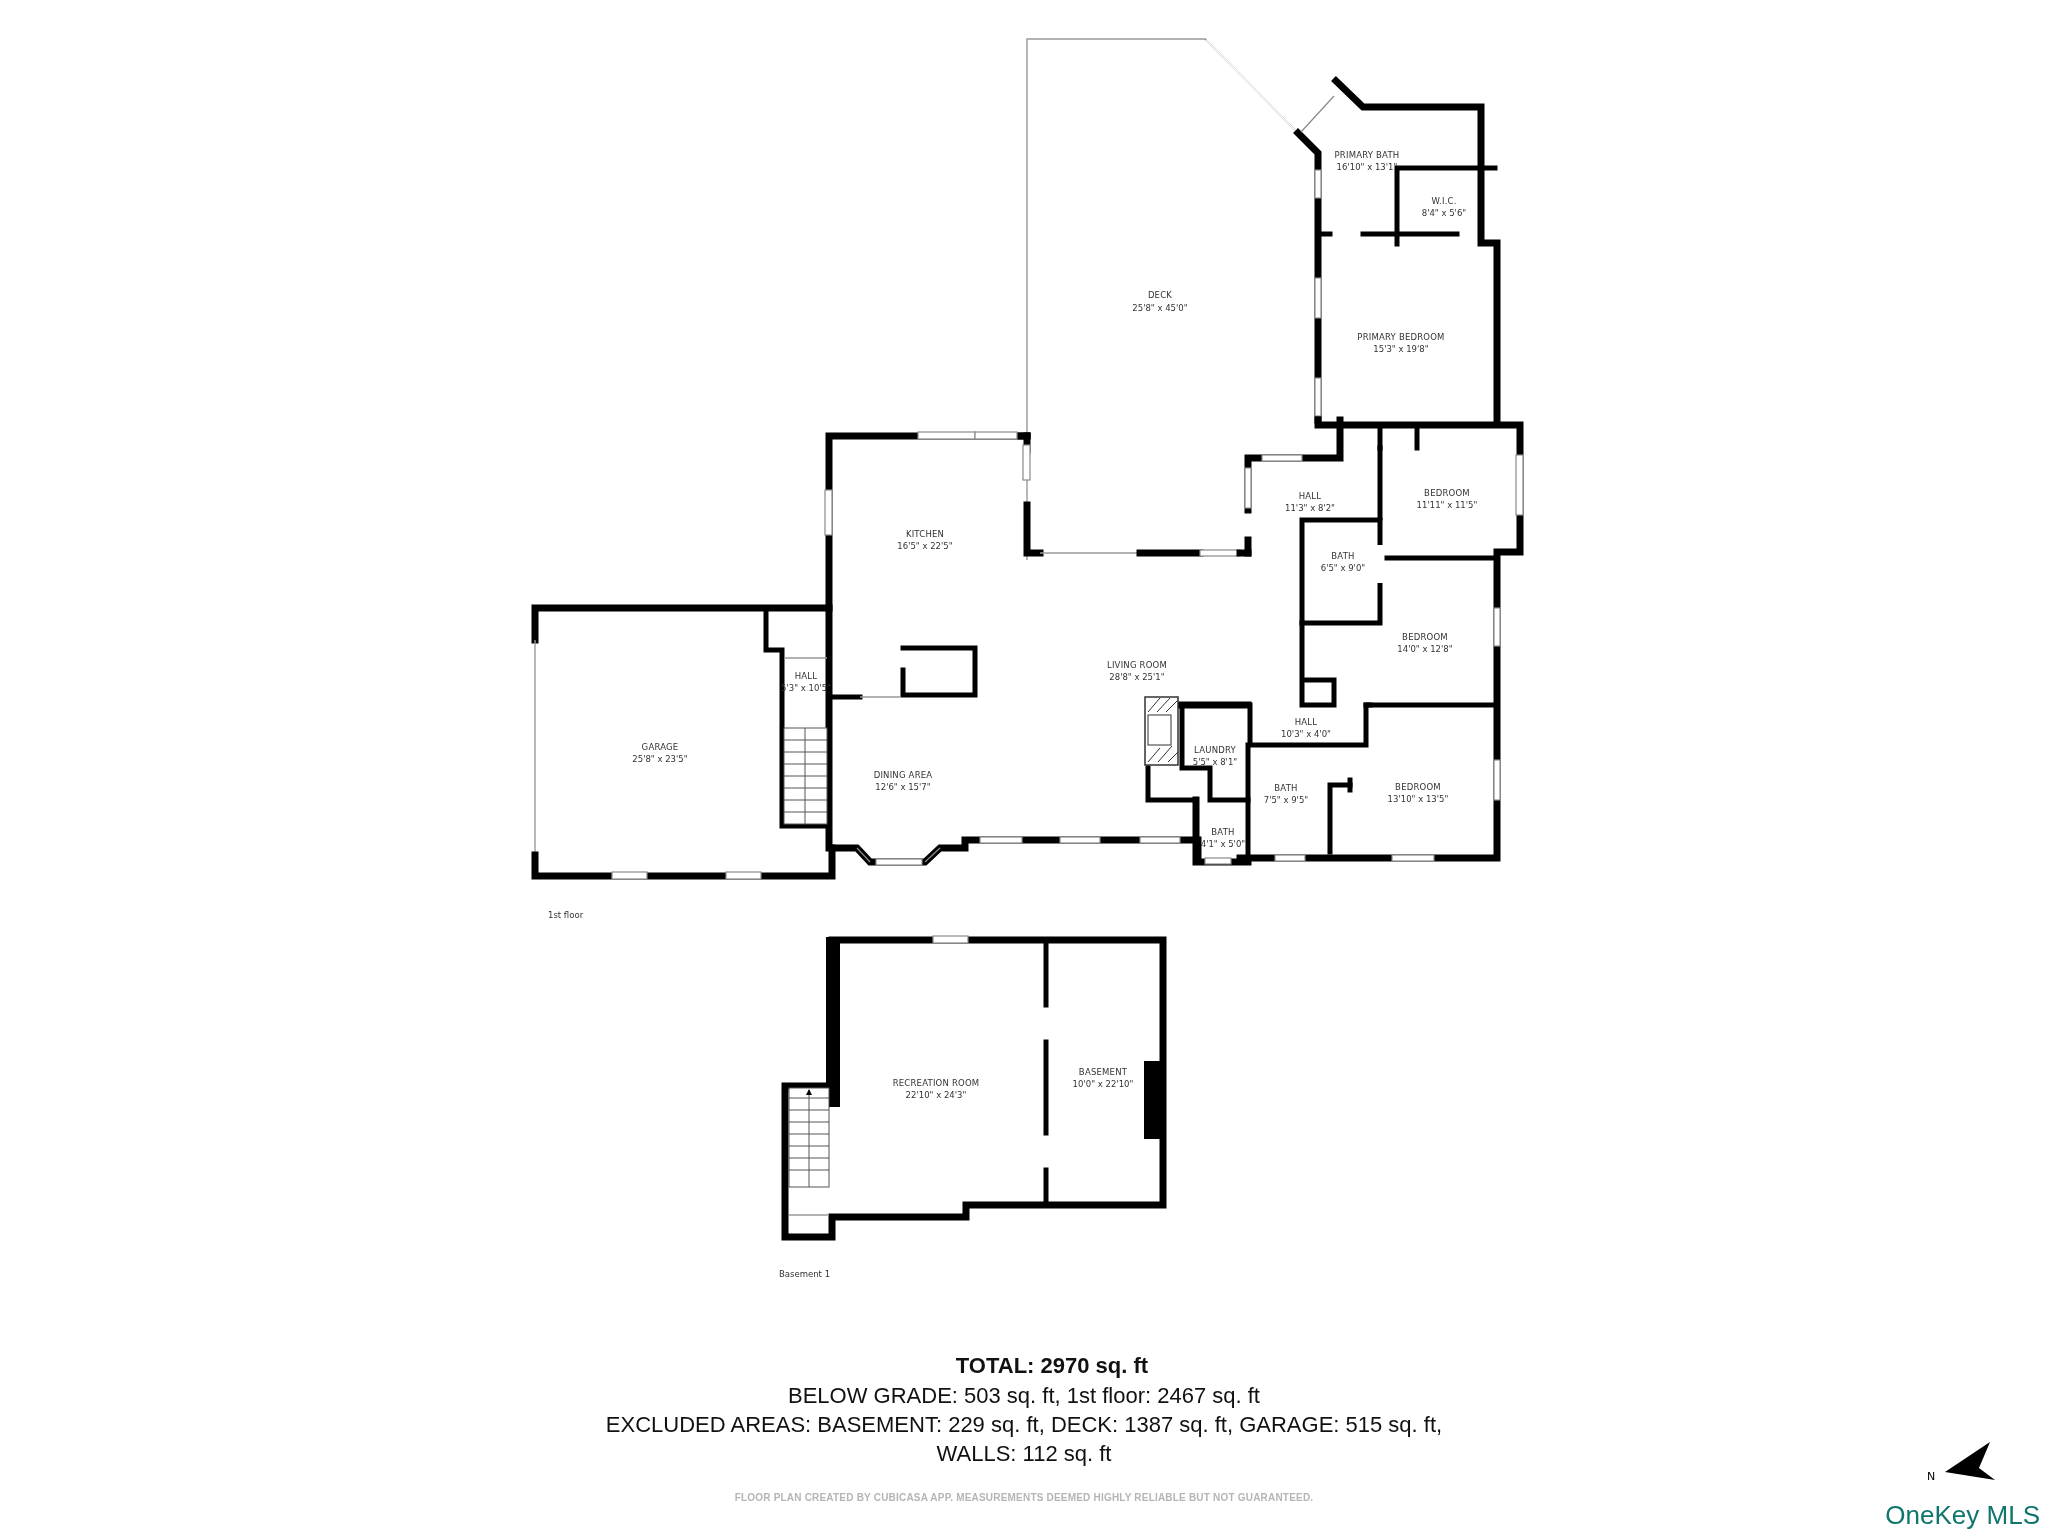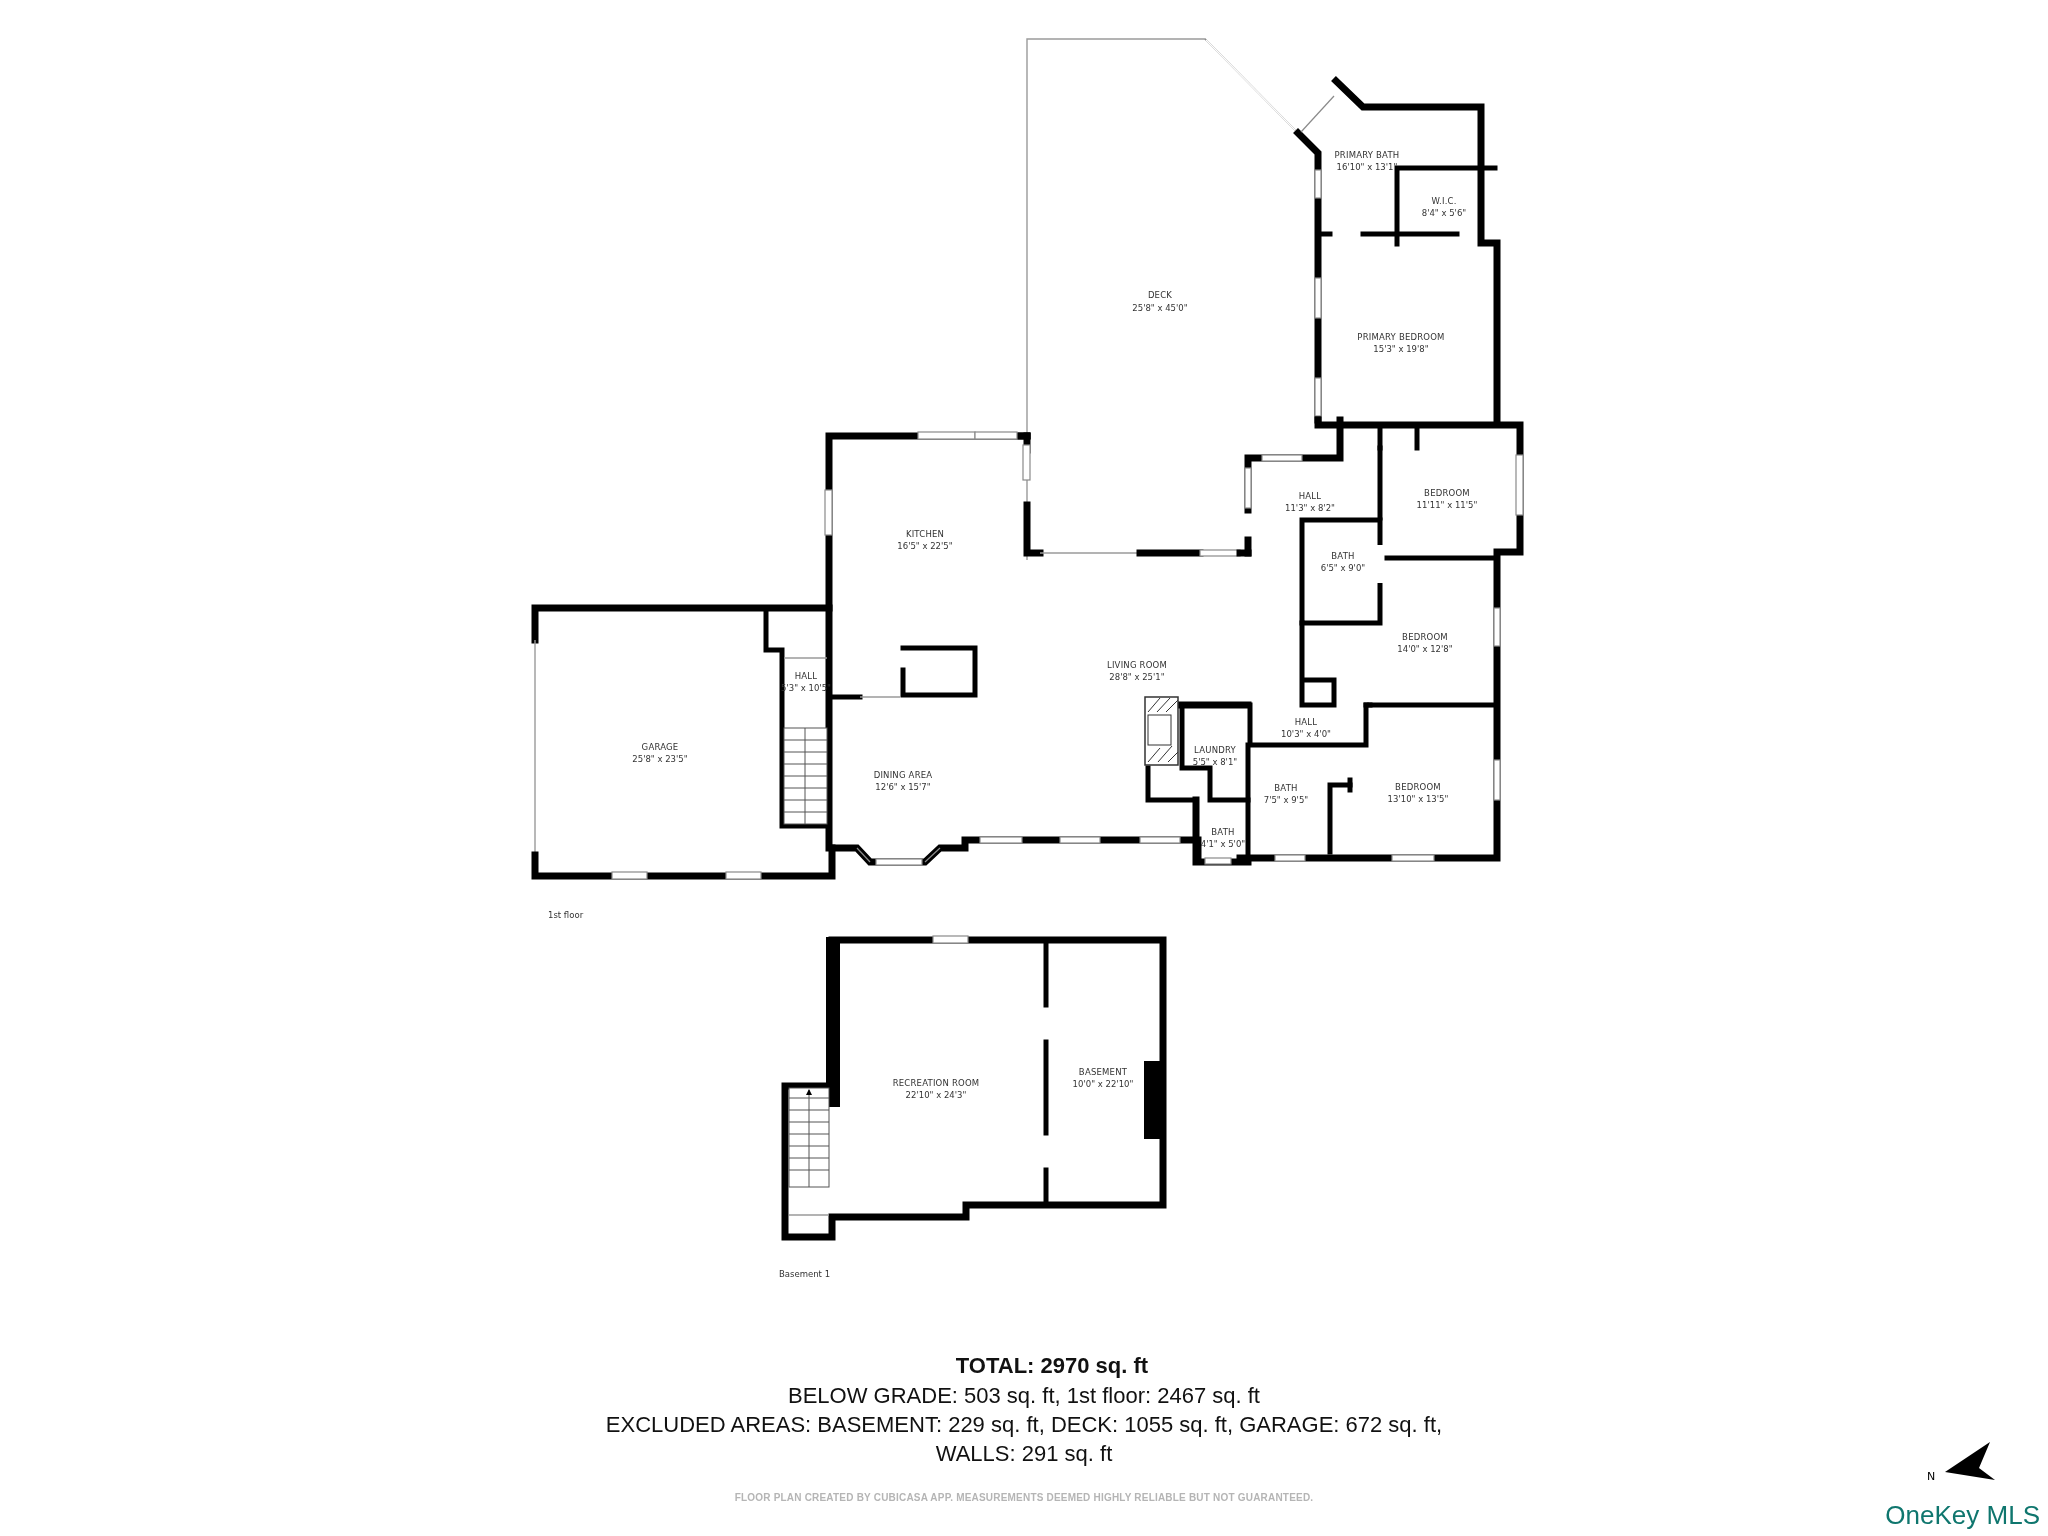--- a/index.html
+++ b/index.html
@@ -220,22 +220,22 @@
     <text class="room-name" x="936" y="1086">RECREATION ROOM</text>
     <text class="room-dim" x="936" y="1098">22'10" x 24'3"</text>
     <text class="room-name" x="1103" y="1075">BASEMENT</text>
     <text class="room-dim" x="1103" y="1087">10'0" x 22'10"</text>
     <text class="floor-label" x="779" y="1277">Basement 1</text>
   </g>
 </svg>
 
 <div class="totals" id="total-line">TOTAL: 2970 sq. ft</div>
 <div class="totals sum-line" id="below-line">BELOW GRADE: 503 sq. ft, 1st floor: 2467 sq. ft</div>
-<div class="totals sum-line" id="excluded-line">EXCLUDED AREAS: BASEMENT: 229 sq. ft, DECK: 1055 sq. ft, GARAGE: 672 sq. ft,</div>
-<div class="totals sum-line" id="walls-line">WALLS: 291 sq. ft</div>
+<div class="totals sum-line" id="excluded-line">EXCLUDED AREAS: BASEMENT: 229 sq. ft, DECK: 1387 sq. ft, GARAGE: 515 sq. ft,</div>
+<div class="totals sum-line" id="walls-line">WALLS: 112 sq. ft</div>
 <div class="totals" id="disclaimer">FLOOR PLAN CREATED BY CUBICASA APP. MEASUREMENTS DEEMED HIGHLY RELIABLE BUT NOT GUARANTEED.</div>
 
 <svg id="compass" viewBox="0 0 90 60">
   <polygon points="72,14 56,38 80,50 ..." fill="none"></polygon>
   <polygon points="75,12 64,38 80,50 30,42" fill="#000"></polygon>
   <text x="12" y="50" font-family="DejaVu Sans, sans-serif" font-size="11" fill="#000">N</text>
 </svg>
 
 <div id="watermark">OneKey MLS</div>
 

